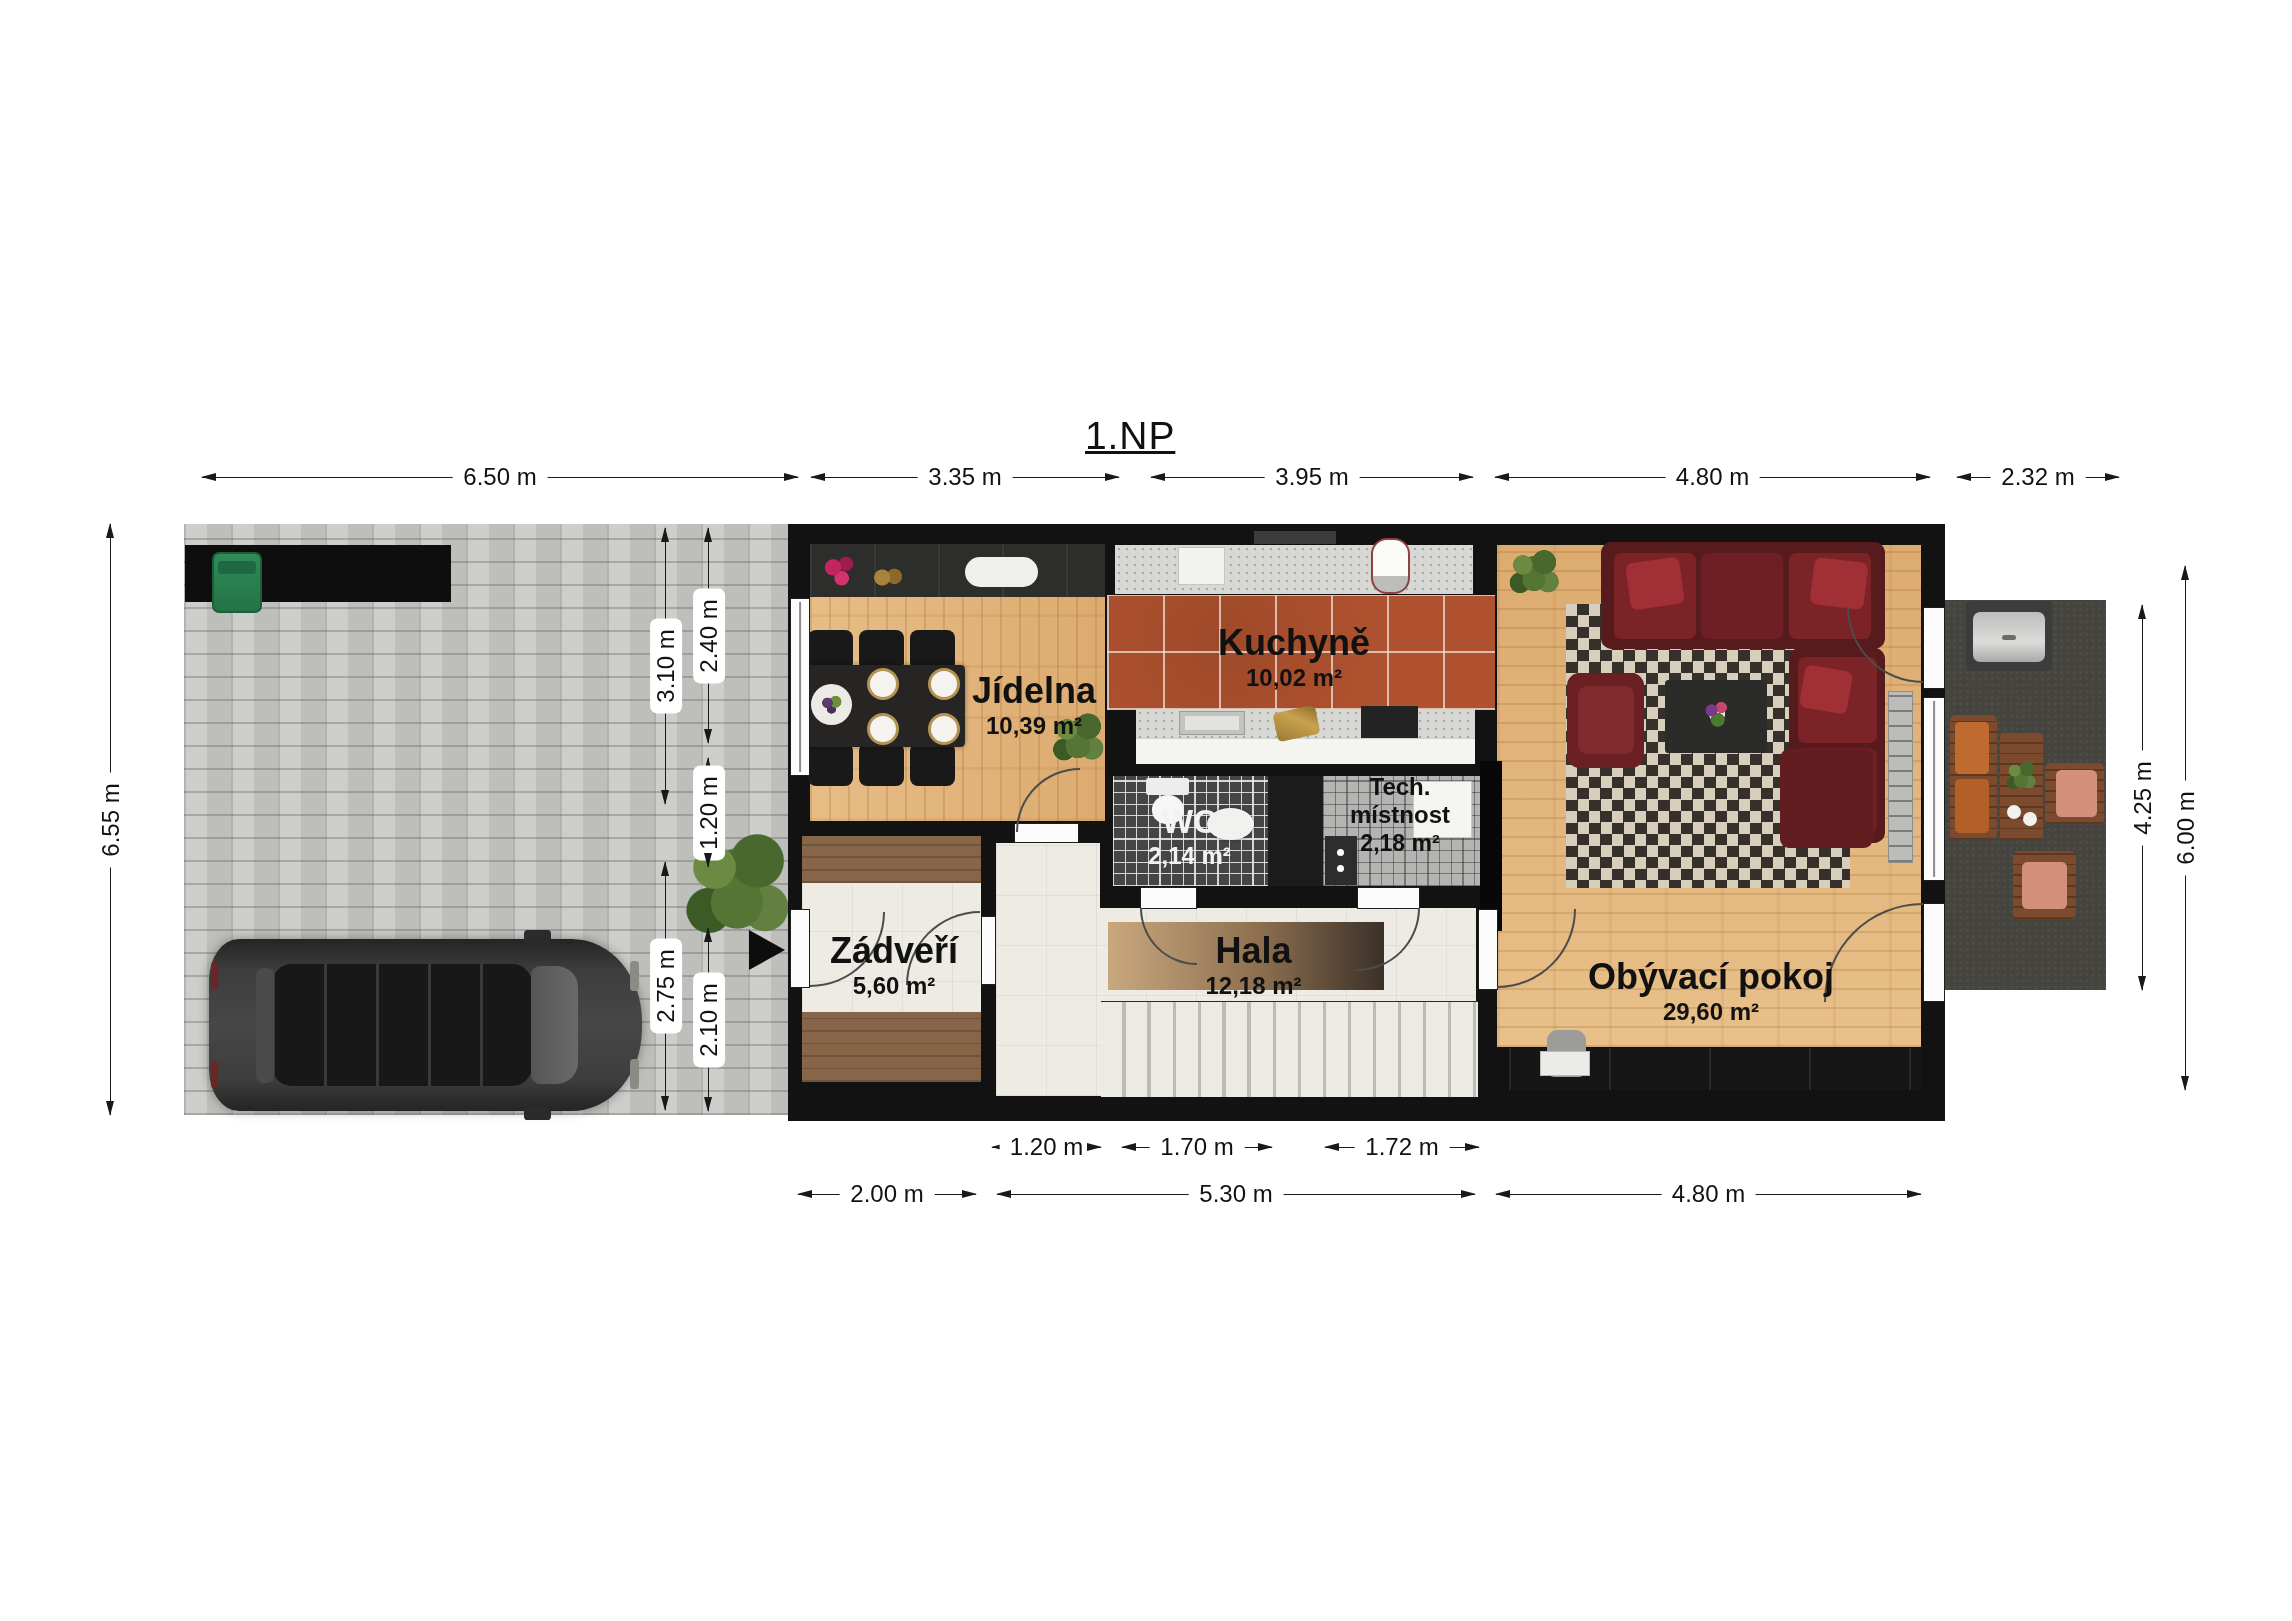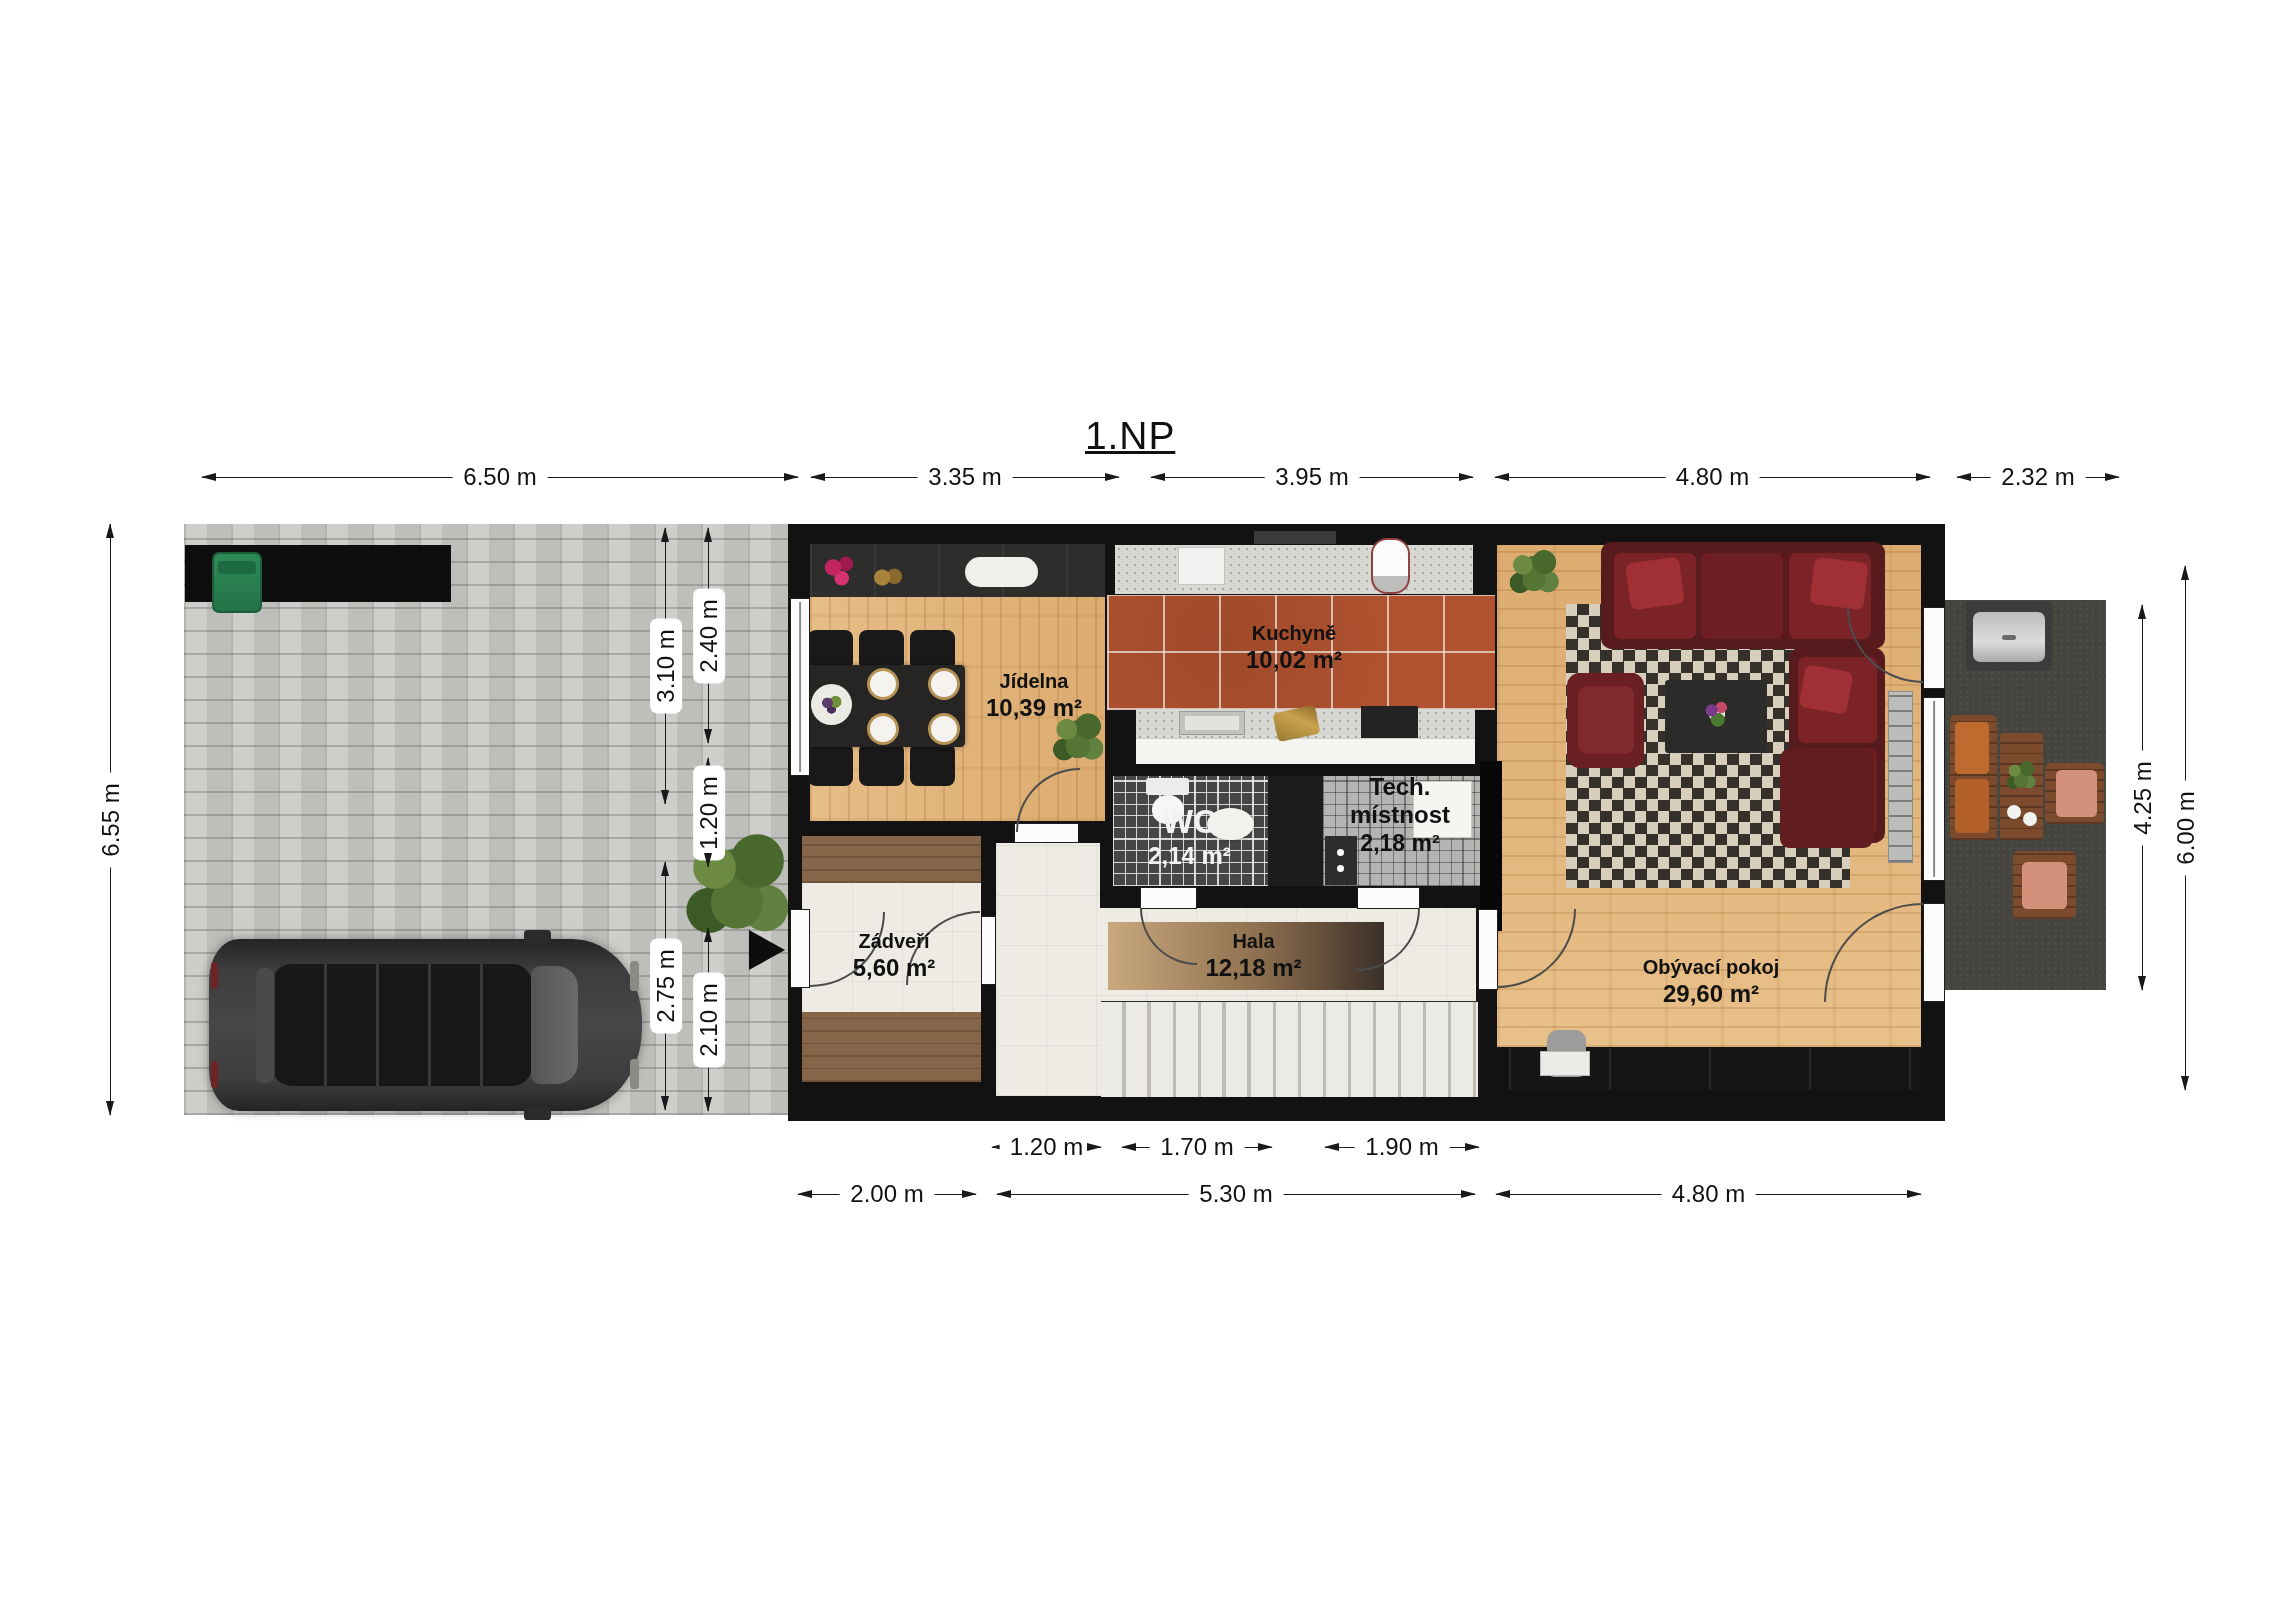--- a/index.html
+++ b/index.html
@@ -50,21 +50,21 @@
   .rug{background:repeating-conic-gradient(#35302a 0% 25%, #d7cfbb 0% 50%) 0 0/23px 23px;}
   
   .open{position:absolute;background:#fcfcfc;border:1.8px solid #1d1d1d;box-sizing:border-box;}
   .win-v::after{content:"";position:absolute;left:50%;top:2.7px;bottom:2.7px;width:1.8px;background:#8a8a8a;transform:translateX(-50%);}
   .arc{position:absolute;box-sizing:border-box;}
   .arc-br{border-right:2.2px solid #4c4c4c;border-bottom:2.2px solid #4c4c4c;border-radius:0 0 100% 0;}
   .arc-bl{border-left:2.2px solid #4c4c4c;border-bottom:2.2px solid #4c4c4c;border-radius:0 0 0 100%;}
   .arc-tl{border-top:2.2px solid #4c4c4c;border-left:2.2px solid #4c4c4c;border-radius:100% 0 0 0;}
   
   .room-label{position:absolute;text-align:center;font-weight:bold;line-height:1.18;}
-  .room-label .l1{font-size:20px;}
+  .room-label .l1{font-size:36px;}
   .room-label .l2{font-size:24px;}
   .title{position:absolute;font-size:39px;letter-spacing:0.9px;}
   
   .chair{position:absolute;background:#191919;border-radius:8px;}
   .plate{position:absolute;background:#f4f3ef;border:3.6px solid #b49355;border-radius:50%;box-sizing:border-box;}
   .plant{position:absolute;border-radius:50%;background:
     radial-gradient(circle at 30% 35%, #6d8a42 0 18%, transparent 19%),
     radial-gradient(circle at 68% 30%, #49682e 0 22%, transparent 23%),
     radial-gradient(circle at 50% 62%, #557535 0 26%, transparent 27%),
     radial-gradient(circle at 25% 68%, #3c5a26 0 18%, transparent 19%),
@@ -305,21 +305,21 @@
     <span class="dlabv">6.00 m</span>
   </div>
 
 <div class="dimh" style="left:992px;top:1147px;width:109px;">
     <span class="dlab">1.20 m</span>
   </div>
 <div class="dimh" style="left:1122px;top:1147px;width:150px;">
     <span class="dlab">1.70 m</span>
   </div>
 <div class="dimh" style="left:1325px;top:1147px;width:154px;">
-    <span class="dlab">1.90 m</span>
+    <span class="dlab">1.72 m</span>
   </div>
 <div class="dimh" style="left:798px;top:1194px;width:178px;">
     <span class="dlab">2.00 m</span>
   </div>
 <div class="dimh" style="left:997px;top:1194px;width:478px;">
     <span class="dlab">5.30 m</span>
   </div>
 <div class="dimh" style="left:1496px;top:1194px;width:425px;">
     <span class="dlab">4.80 m</span>
   </div>

